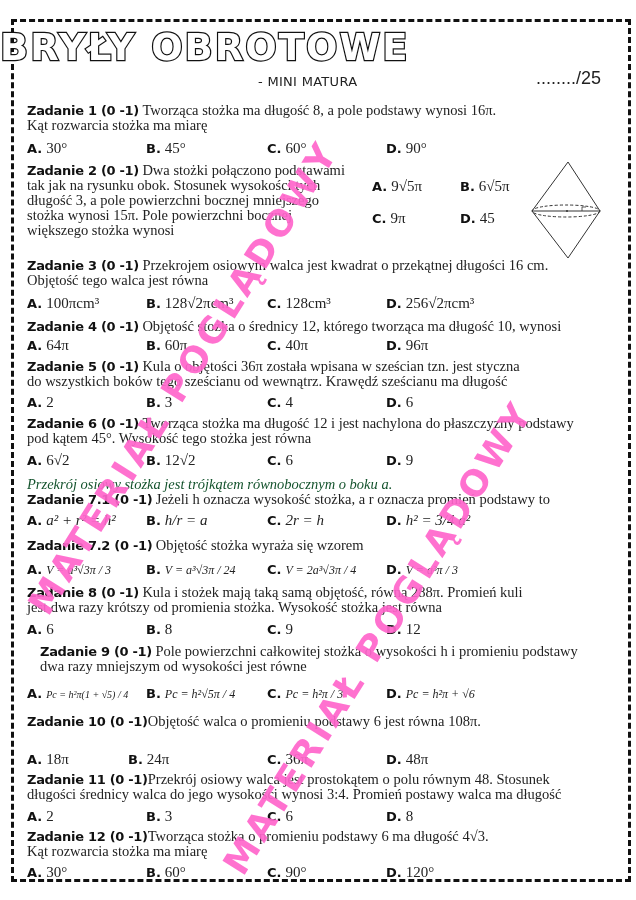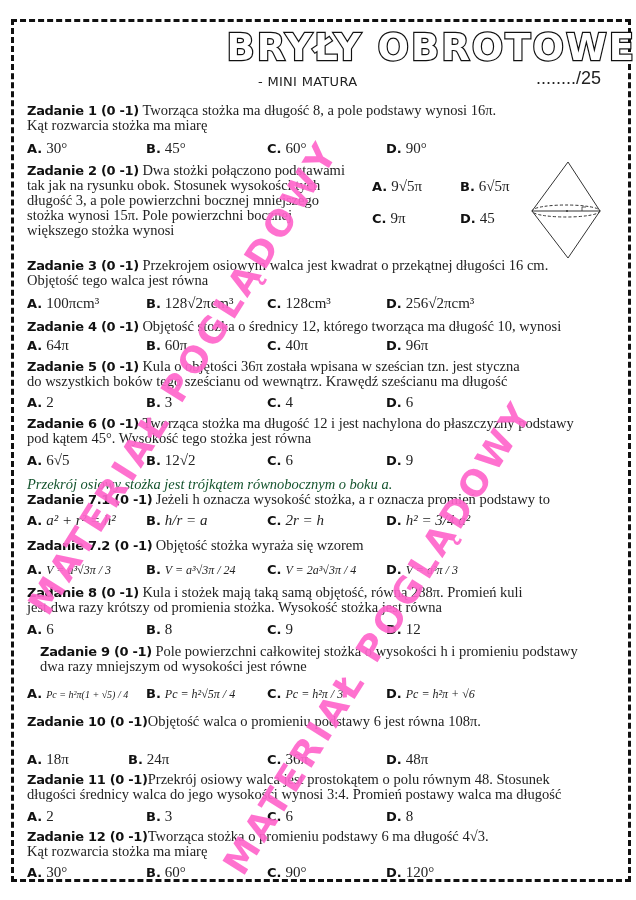--- a/index.html
+++ b/index.html
@@ -8,21 +8,21 @@
 
   .frame {
     position: absolute;
     left: 11px; top: 19px;
     width: 620px; height: 863px;
     border: 3px dashed #111;
   }
 
   .title {
     position: absolute; left: 0; right: 0; top: 26px;
-    text-align: right;
+    text-align: left;
     font-family: "DejaVu Sans", sans-serif;
     font-weight: 900; font-size: 37px; letter-spacing: 2px;
     color: #ffffff;
     -webkit-text-stroke: 2.4px #111;
     paint-order: stroke fill;
   }
   .subtitle {
     position: absolute; left: 258px; top: 74px;
     font-family: "DejaVu Sans", sans-serif; font-size: 13px; color: #222;
     letter-spacing: 0.3px;
@@ -122,21 +122,21 @@
   <span class="opt" style="left:119px"><span class="k">B.</span><span class="v">3</span></span>
   <span class="opt" style="left:240px"><span class="k">C.</span><span class="v">4</span></span>
   <span class="opt" style="left:359px"><span class="k">D.</span><span class="v">6</span></span>
 </div>
 
 <div class="task" style="top:416px;">
   <div><span class="lbl">Zadanie 6 (0 -1)</span> <span class="body">Tworząca stożka ma długość 12 i jest nachylona do płaszczyzny podstawy</span></div>
   <div class="body">pod kątem 45°. Wysokość tego stożka jest równa</div>
 </div>
 <div class="opts" style="top:452px;">
-  <span class="opt" style="left:0"><span class="k">A.</span><span class="v">6√5</span></span>
+  <span class="opt" style="left:0"><span class="k">A.</span><span class="v">6√2</span></span>
   <span class="opt" style="left:119px"><span class="k">B.</span><span class="v">12√2</span></span>
   <span class="opt" style="left:240px"><span class="k">C.</span><span class="v">6</span></span>
   <span class="opt" style="left:359px"><span class="k">D.</span><span class="v">9</span></span>
 </div>
 
 <div class="intro">Przekrój osiowy stożka jest trójkątem równobocznym o boku a.</div>
 
 <div class="task" style="top:492px;">
   <div><span class="lbl">Zadanie 7.1 (0 -1)</span> <span class="body">Jeżeli h oznacza wysokość stożka, a r oznacza promień podstawy to</span></div>
 </div>

